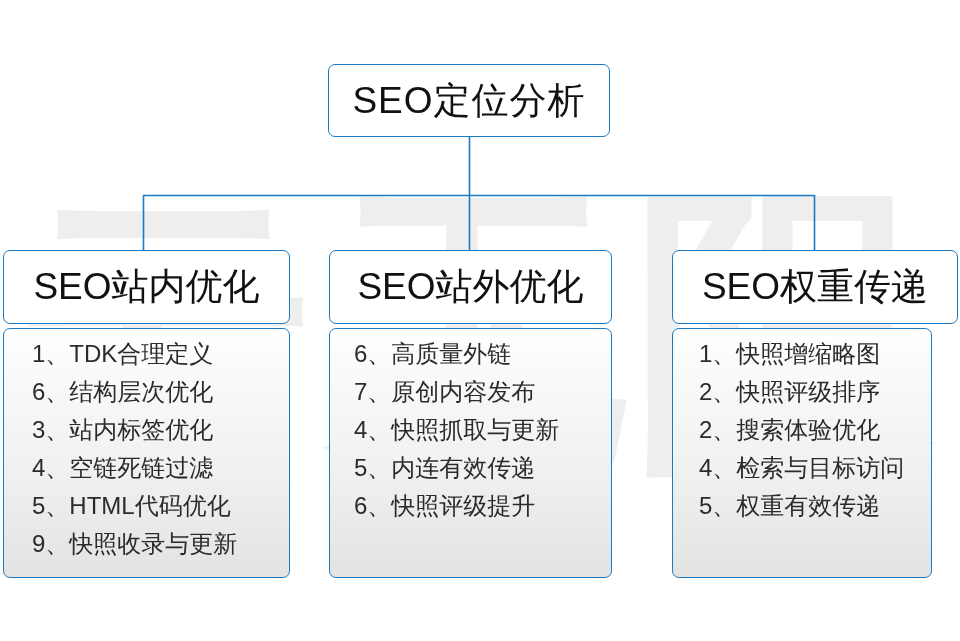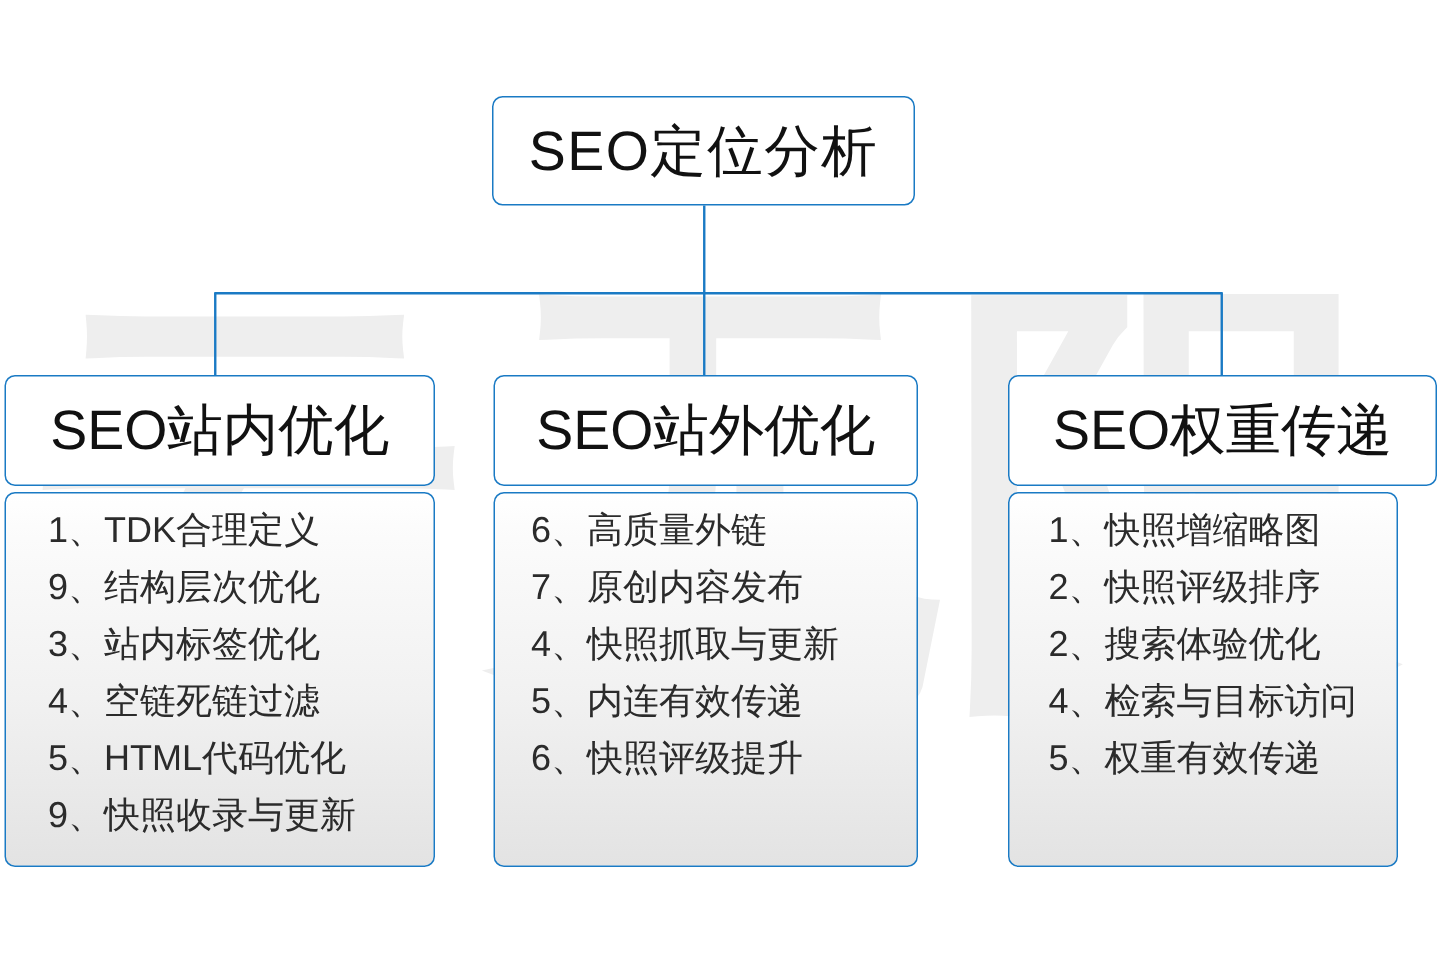--- a/index.html
+++ b/index.html
@@ -142,21 +142,21 @@
 
   <div id="root-node" class="node-box">
     <span class="node-title">SEO定位分析</span>
   </div>
 
   <div id="col-0-header" class="node-box col-header">
     <span class="node-title">SEO站内优化</span>
   </div>
   <div id="col-0-body" class="node-box col-body">
     <div class="item">1、TDK合理定义</div>
-    <div class="item">9、结构层次优化</div>
+    <div class="item">6、结构层次优化</div>
     <div class="item">3、站内标签优化</div>
     <div class="item">4、空链死链过滤</div>
     <div class="item">5、HTML代码优化</div>
     <div class="item">9、快照收录与更新</div>
   </div>
 
   <div id="col-1-header" class="node-box col-header">
     <span class="node-title">SEO站外优化</span>
   </div>
   <div id="col-1-body" class="node-box col-body">

